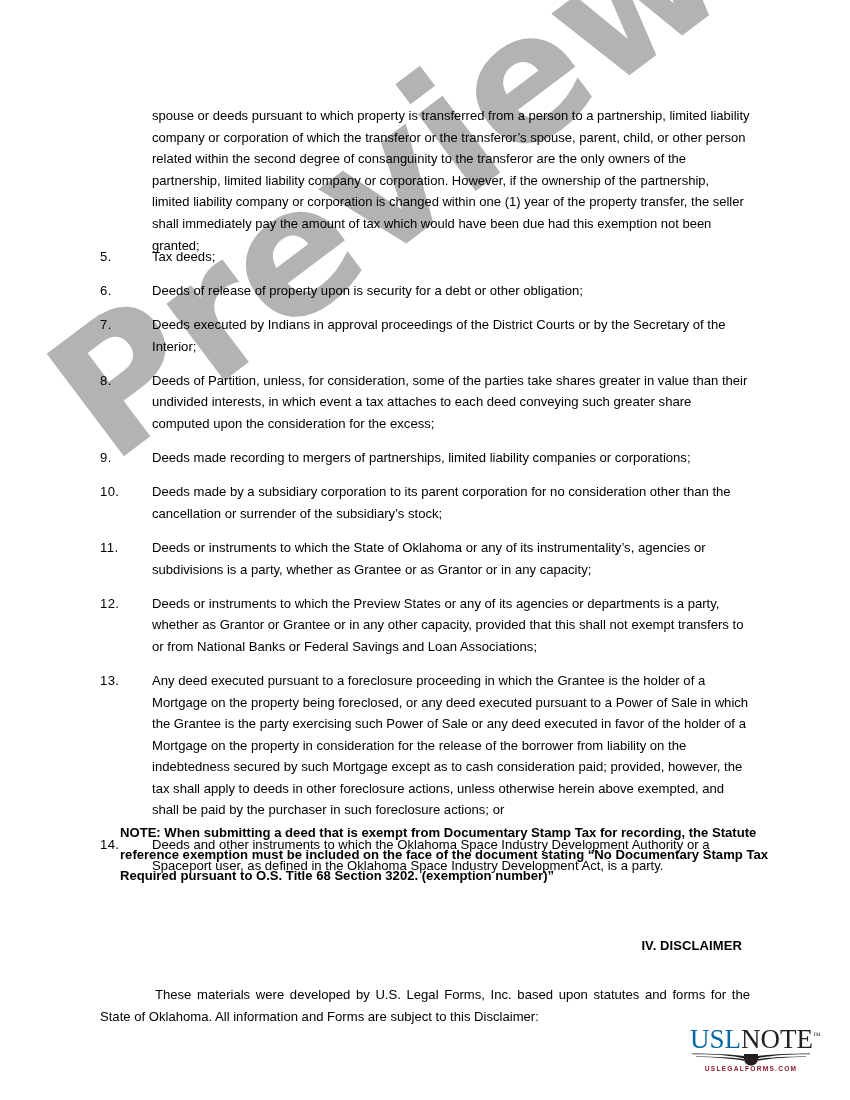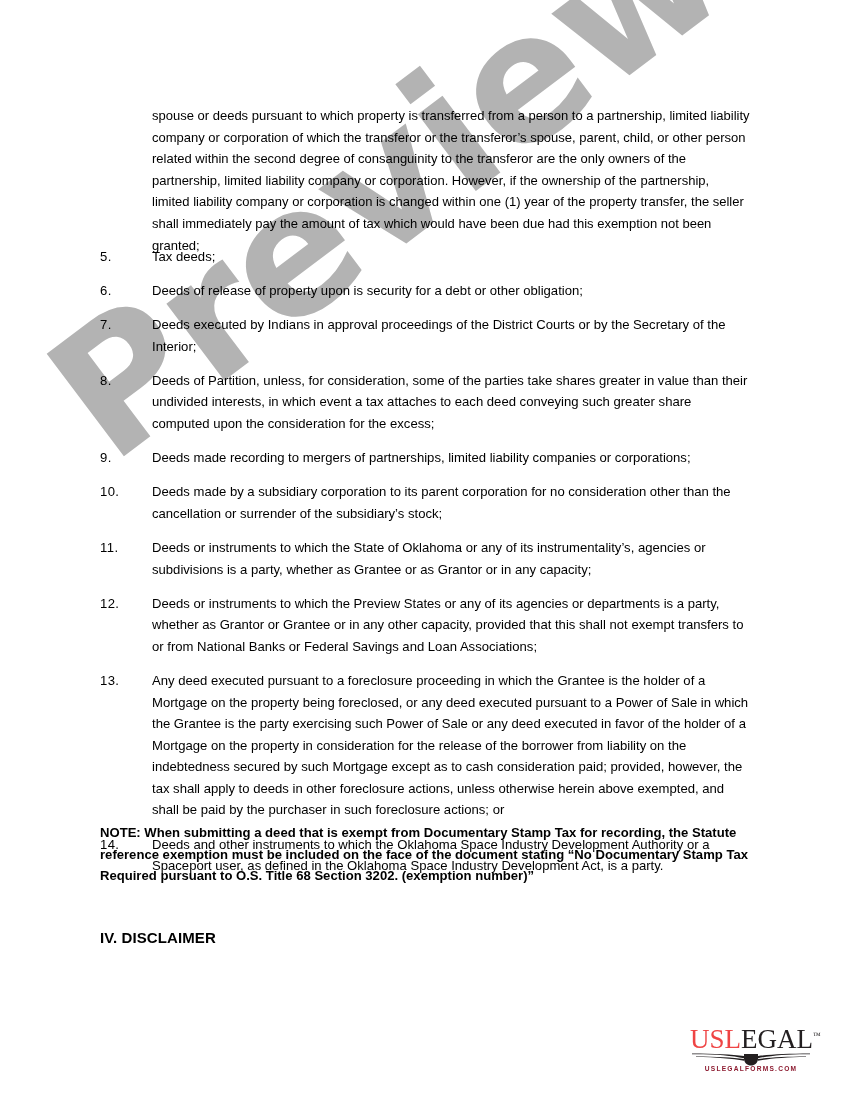--- a/index.html
+++ b/index.html
@@ -104,25 +104,26 @@
 
   .note {
     font-size: 13.1px;
     line-height: 21.6px;
     font-weight: bold;
     margin: 0;
     width: 650px;
   }
 
   .section-heading {
-    font-size: 15px;
+    font-size: 13px;
     line-height: 19px;
     font-weight: bold;
-    margin: 0;
+    margin: 8px;
     letter-spacing: 0.1px;
+    text-align: right;
   }
 
   .disclaimer-para {
     font-size: 13.1px;
     line-height: 21.6px;
     text-align: justify;
     text-indent: 55px;
     margin: 0;
     width: 650px;
   }
@@ -140,21 +141,21 @@
   .logo-wordmark {
     font-family: "Liberation Serif", serif;
     font-size: 27px;
     line-height: 29px;
     letter-spacing: 0px;
     white-space: nowrap;
     position: relative;
     display: inline-block;
   }
   .logo-us {
-    color: #ef4444;
+    color: #0369a1;
     font-weight: normal;
   }
   .logo-legal {
     color: #231f20;
     font-weight: normal;
   }
   .logo-tm {
     font-size: 8px;
     vertical-align: super;
     color: #231f20;
@@ -240,33 +241,34 @@
         </li>
 
         <li class="list-item">
           <span class="num">14.</span>
           <span class="txt">Deeds and other instruments to which the Oklahoma Space Industry Development Authority or a Spaceport user, as defined in the Oklahoma Space Industry Development Act, is a party.</span>
         </li>
 
       </ul>
     </div>
 
-    <div class="body-block" style="top:822px;">
+    <div class="body-block" style="top:822px;margin-left:20px;">
       <p class="note">NOTE: When submitting a deed that is exempt from Documentary Stamp Tax for recording, the Statute reference exemption must be included on the face of the document stating “No Documentary Stamp Tax Required pursuant to O.S. Title 68 Section 3202. (exemption number)”</p>
     </div>
 
     <div class="body-block" style="top:928px;">
       <h2 class="section-heading">IV. DISCLAIMER</h2>
+      <p class="disclaimer-para" style="margin-top:29px;">These materials were developed by U.S. Legal Forms, Inc. based upon statutes and forms for the State of Oklahoma. All information and Forms are subject to this Disclaimer:</p>
     </div>
 
   </div>
 
   <div class="logo">
     <div class="logo-wordmark">
-      <span class="logo-us">USL</span><span class="logo-legal">EGAL</span><span class="logo-tm">™</span>
+      <span class="logo-us">USL</span><span class="logo-legal">NOTE</span><span class="logo-tm">™</span>
     </div>
     <svg class="logo-swoosh" viewBox="0 0 118 13" aria-hidden="true">
       <path d="M0 1.2 C 22 1.0, 40 2.6, 52 5.2 L 52 3.0 C 40 1.3, 22 0.6, 0 0.5 Z" fill="#231f20"></path>
       <path d="M118 1.2 C 96 1.0, 78 2.6, 66 5.2 L 66 3.0 C 78 1.3, 96 0.6, 118 0.5 Z" fill="#231f20"></path>
       <path d="M4 4.0 C 24 4.2, 41 5.6, 52 7.8 L 52 6.0 C 41 4.2, 24 3.5, 4 3.4 Z" fill="#231f20"></path>
       <path d="M114 4.0 C 94 4.2, 77 5.6, 66 7.8 L 66 6.0 C 77 4.2, 94 3.5, 114 3.4 Z" fill="#231f20"></path>
       <path d="M52 1.0 L 66 1.0 L 66 6.0 C 66 9.6, 62.5 12.6, 59 12.6 C 55.5 12.6, 52 9.6, 52 6.0 Z" fill="#231f20"></path>
     </svg>
     <div class="logo-domain">USLEGALFORMS.COM</div>
   </div>

